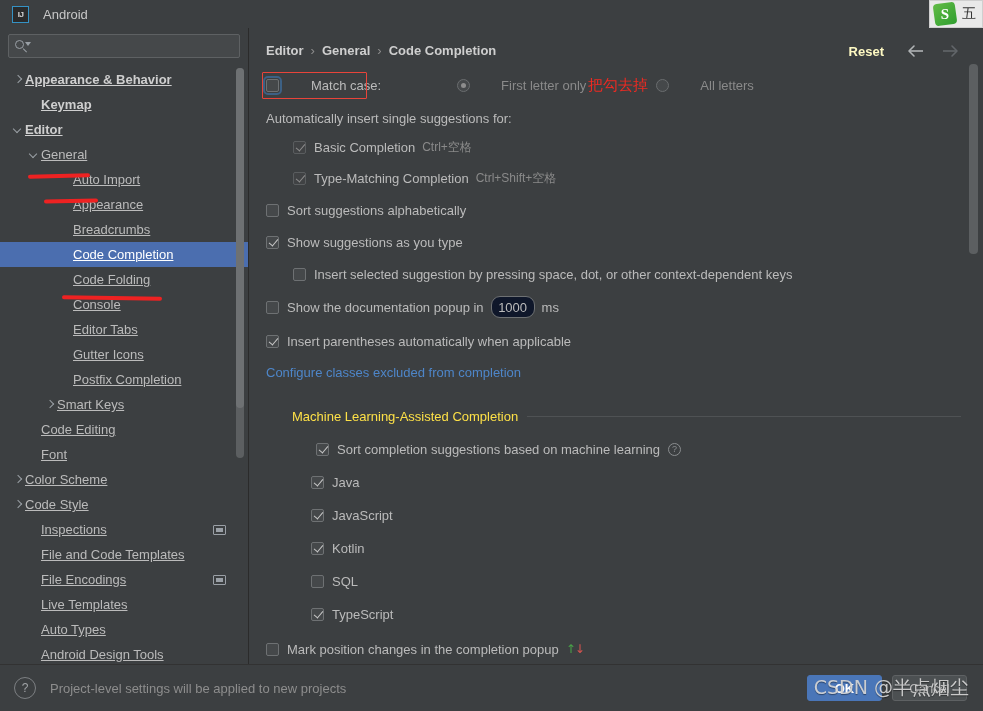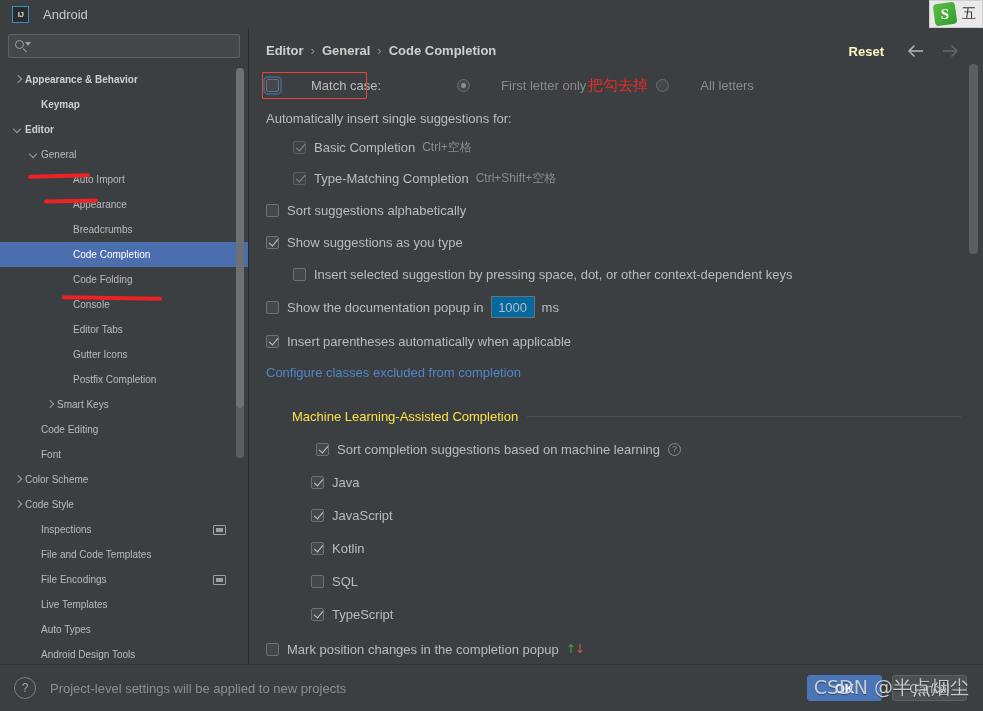--- a/index.html
+++ b/index.html
@@ -192,22 +192,23 @@
   .arrow.down::before {
     content: "";
     position: absolute;
     left: 2px; top: 3px;
     width: 5px; height: 5px;
     border-right: 1.5px solid #9aa0a6;
     border-top: 1.5px solid #9aa0a6;
     transform: rotate(135deg);
   }
   .tree-label {
-    font-size: 10px;
+    font-size: 13px;
     color: #bbbbbb;
+    text-decoration: underline;
   }
   .tree-row.bold .tree-label { font-weight: bold; color: #cfcfcf; }
   .badge-icon {
     position: absolute;
     right: 22px;
     width: 13px; height: 10px;
     border: 1px solid #9aa0a6;
     box-sizing: border-box;
     border-radius: 1px;
   }
@@ -353,23 +354,23 @@
     position: absolute;
     left: 3px; top: 3px;
     width: 5px; height: 5px;
     border-radius: 50%;
     background: #8d8d8d;
   }
 
   .num-input {
     width: 44px;
     height: 22px;
-    background: #0369a1;
+    background: #0f172a;
     border: 1px solid #6e7173;
-    border-radius: 0;
+    border-radius: 9px;
     color: #bbbbbb;
     font-family: "Liberation Sans", sans-serif;
     font-size: 13px;
     text-align: center;
     box-sizing: border-box;
     outline: none;
     margin: 0 7px;
   }
 
   .link {

